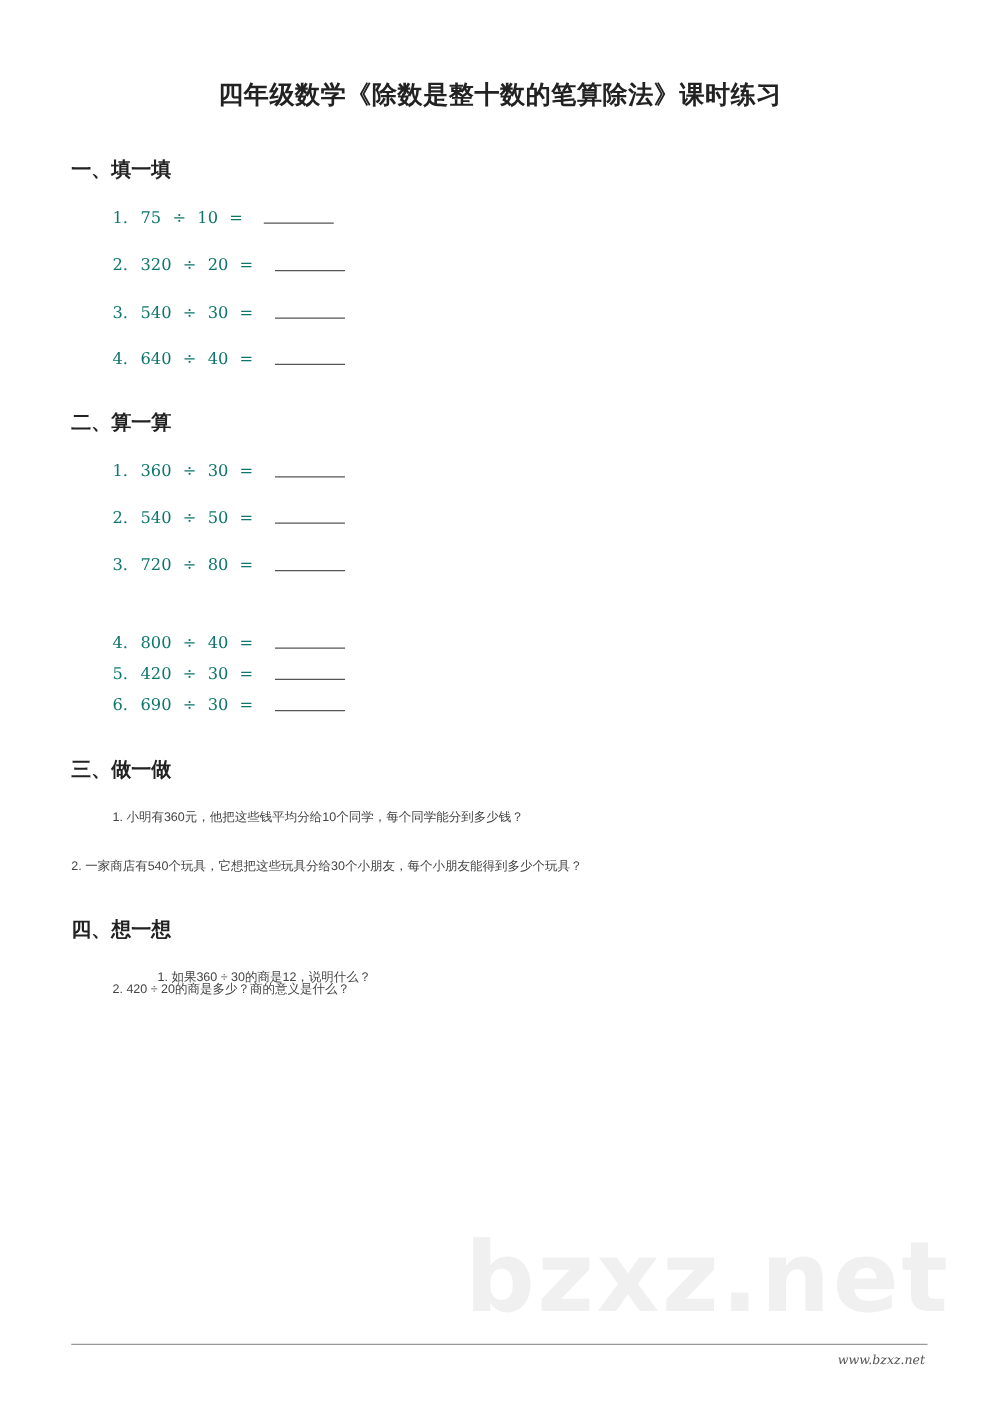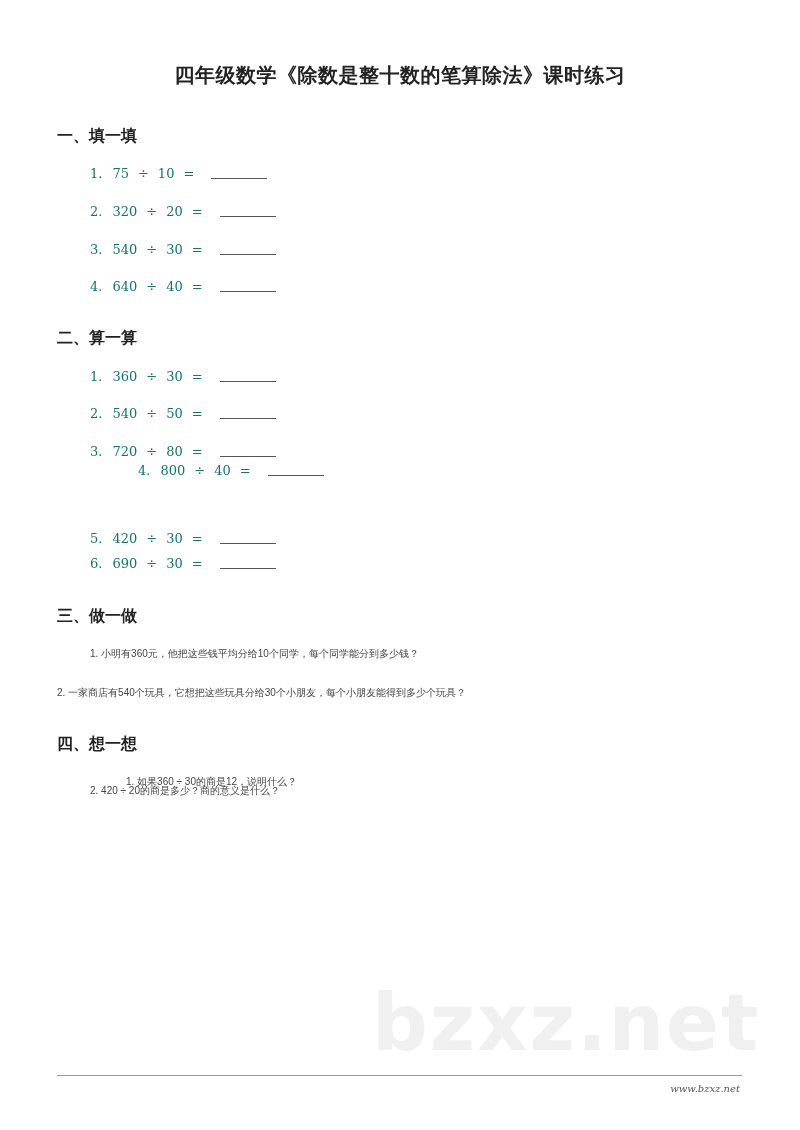--- a/index.html
+++ b/index.html
@@ -54,21 +54,21 @@
 <div class="section-title" style="top:328px;">二、算一算</div>
 <div class="item" style="left:90px; top:369px;">
   <span class="num">1.</span><span>360</span><span class="op">÷</span><span>30</span><span class="op">=</span><span class="blank"></span>
 </div>
 <div class="item" style="left:90px; top:406px;">
   <span class="num">2.</span><span>540</span><span class="op">÷</span><span>50</span><span class="op">=</span><span class="blank"></span>
 </div>
 <div class="item" style="left:90px; top:444px;">
   <span class="num">3.</span><span>720</span><span class="op">÷</span><span>80</span><span class="op">=</span><span class="blank"></span>
 </div>
-<div class="item" style="left:90px; top:463px;margin-left:48px;">
+<div class="item" style="left:90px; top:506px;">
   <span class="num">4.</span><span>800</span><span class="op">÷</span><span>40</span><span class="op">=</span><span class="blank"></span>
 </div>
 <div class="item" style="left:90px; top:491px;margin-top:40px;">
   <span class="num">5.</span><span>420</span><span class="op">÷</span><span>30</span><span class="op">=</span><span class="blank"></span>
 </div>
 <div class="item" style="left:90px; top:556px;">
   <span class="num">6.</span><span>690</span><span class="op">÷</span><span>30</span><span class="op">=</span><span class="blank"></span>
 </div>
 
 <div class="section-title" style="top:606px;">三、做一做</div>

